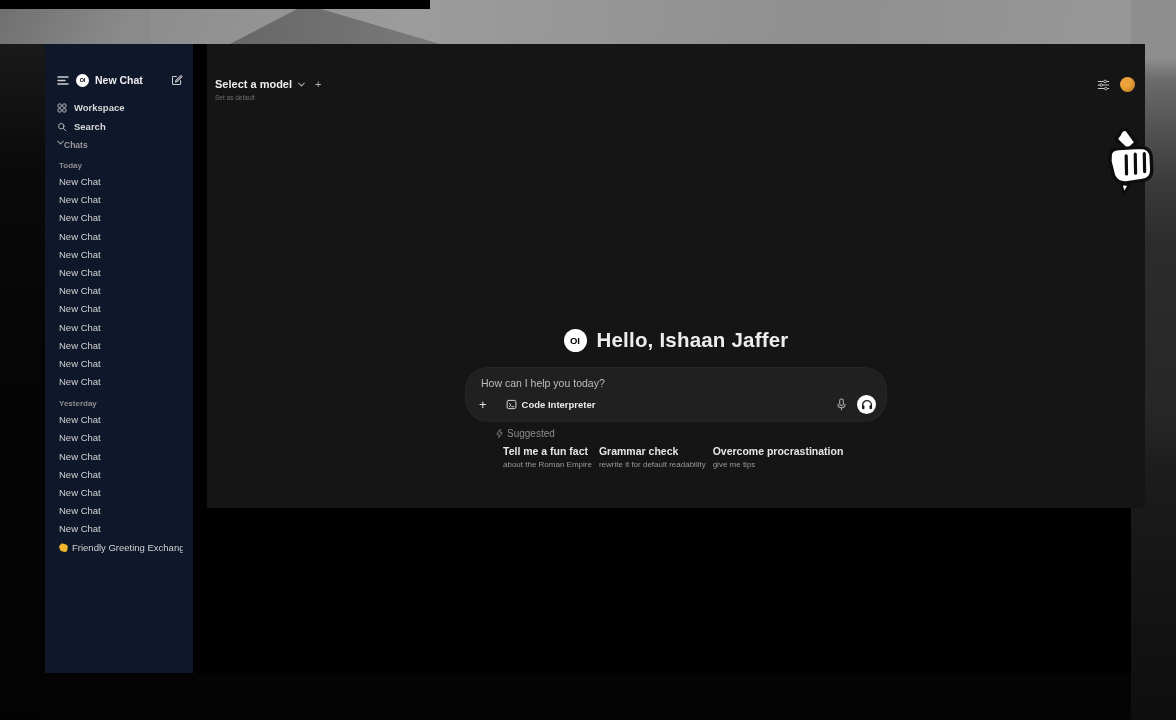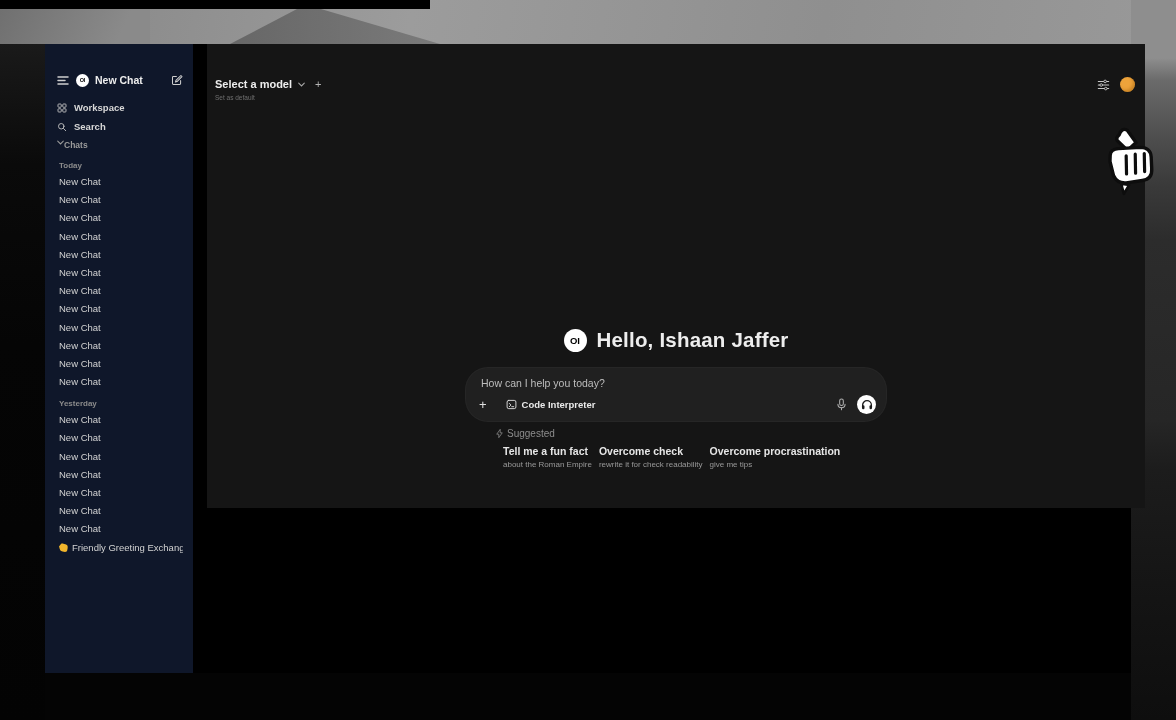--- a/index.html
+++ b/index.html
@@ -319,22 +319,22 @@
         </span>
         <span class="suggest-head-label">Suggested</span>
       </div>
 
       <div class="suggest-list">
           <div class="sg-item">
             <div class="sg-title">Tell me a fun fact</div>
             <div class="sg-sub">about the Roman Empire</div>
           </div>
           <div class="sg-item">
-            <div class="sg-title">Overcome check</div>
-            <div class="sg-sub">rewrite it for check readability</div>
+            <div class="sg-title">Grammar check</div>
+            <div class="sg-sub">rewrite it for default readability</div>
           </div>
           <div class="sg-item">
             <div class="sg-title">Overcome procrastination</div>
             <div class="sg-sub">give me tips</div>
           </div>
         </div>
     </div>
   </div>
 </div>
 

